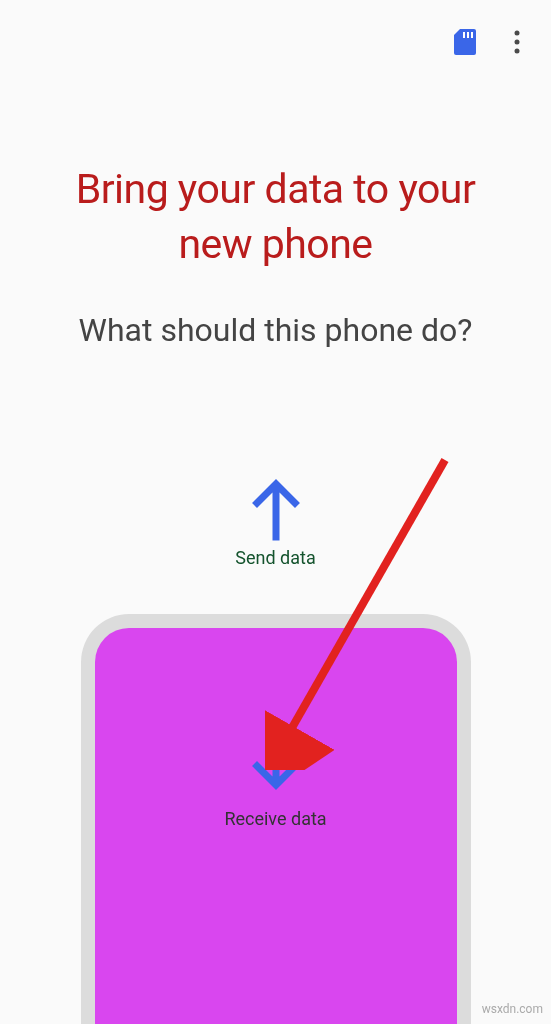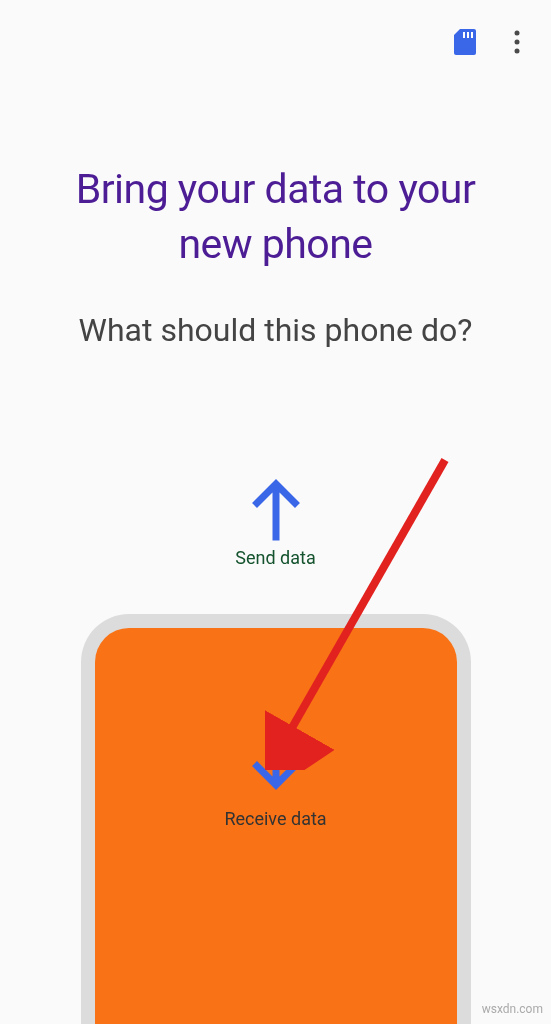--- a/index.html
+++ b/index.html
@@ -35,21 +35,21 @@
       height: 28px;
       display: flex;
       align-items: center;
       justify-content: center;
       cursor: pointer;
     }
     .title {
       text-align: center;
       font-size: 41px;
       font-weight: 400;
-      color: #4c1d95;
+      color: #b91c1c;
       line-height: 1.35;
       margin-top: 78px;
       padding: 0 40px;
       letter-spacing: -0.5px;
     }
     .subtitle {
       text-align: center;
       font-size: 32px;
       font-weight: 400;
       color: #444;
@@ -70,21 +70,21 @@
     .phone-frame {
       position: absolute;
       bottom: 0;
       left: 50%;
       transform: translateX(-50%);
       width: 390px;
       height: 410px;
       border: 14px solid #dcdcdc;
       border-bottom: none;
       border-radius: 48px 48px 0 0;
-      background: #f97316;
+      background: #d946ef;
     }
     .receive-option {
       display: flex;
       flex-direction: column;
       align-items: center;
       margin-top: 100px;
       cursor: pointer;
     }
     .receive-label {
       font-size: 18px;

